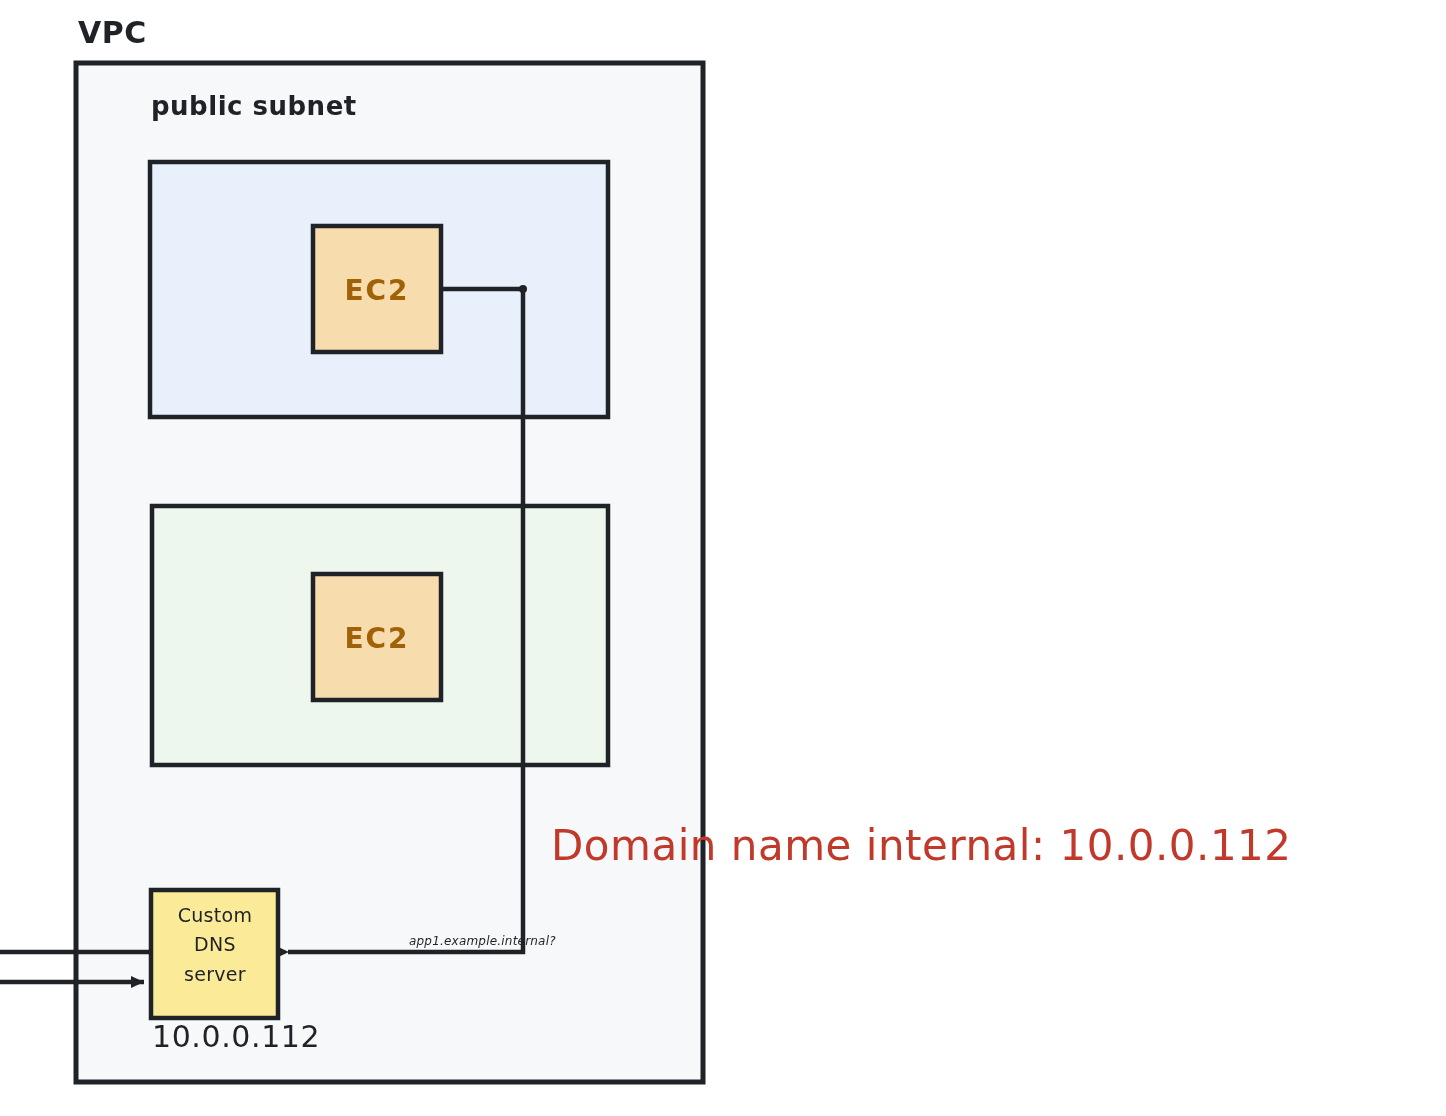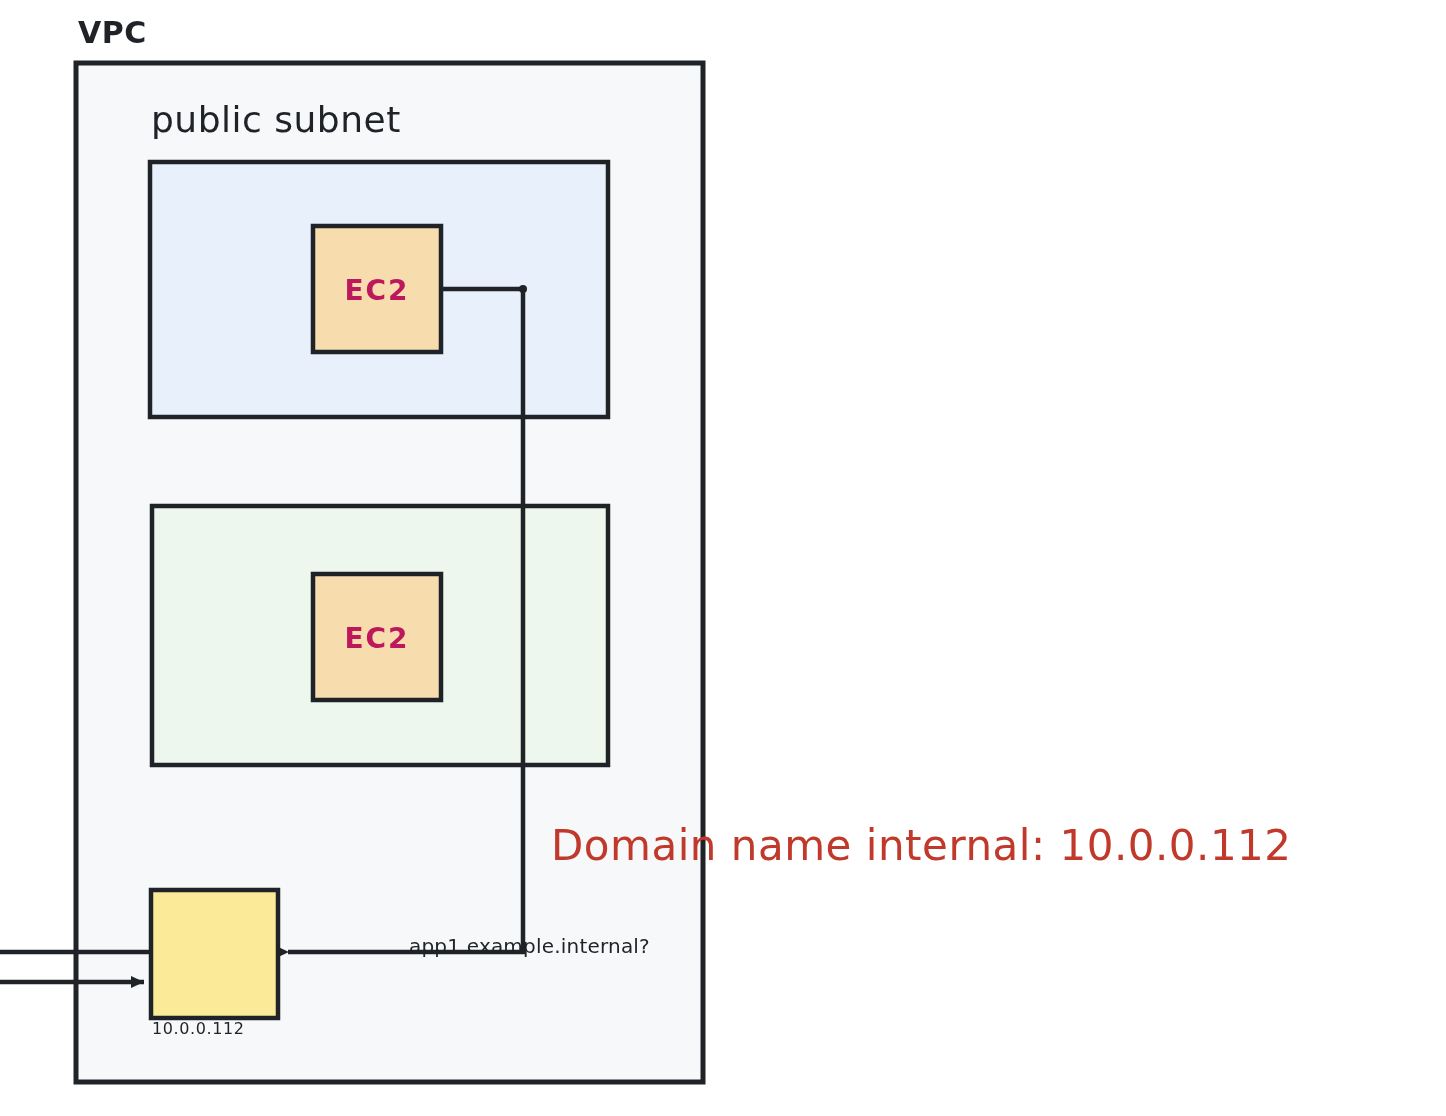--- a/index.html
+++ b/index.html
@@ -34,63 +34,64 @@
     letter-spacing: 0.5px;
   }
   .lbl-vpc {
     left: 78px;
     top: 16px;
     font-size: 30px;
     font-weight: 600;
   }
   .lbl-public {
     left: 151px;
-    top: 99px;
-    font-size: 36px;
-    font-weight: 400;
+    top: 92px;
+    font-size: 26px;
+    font-weight: 700;
   }
   .lbl-private {
     left: 151px;
     top: 453px;
     font-size: 31px;
     font-weight: 400;
   }
   .lbl-ec2 {
     position: absolute;
     width: 128px;
     text-align: center;
     font-size: 28px;
     font-weight: 600;
     letter-spacing: 2px;
-    color: #be185d;
+    color: #a16207;
   }
   .lbl-ec2-a { left: 313px; top: 274px; }
   .lbl-ec2-b { left: 313px; top: 622px; }
   .dns-text {
     position: absolute;
     left: 151px;
     top: 901px;
     width: 128px;
     text-align: center;
     font-size: 19px;
     line-height: 1.55;
     color: #1f2227;
     letter-spacing: 0.3px;
   }
   .lbl-dns-ip {
     left: 152px;
     top: 1020px;
-    font-size: 16px;
+    font-size: 30px;
     letter-spacing: 0.6px;
   }
   .lbl-query {
     left: 409px;
     top: 935px;
-    font-size: 20px;
+    font-size: 12px;
     letter-spacing: 0.2px;
+    font-style: italic;
   }
   .lbl-dhcp {
     left: 551px;
     top: 822px;
     font-size: 42px;
     color: #c0392b;
     font-weight: 500;
     letter-spacing: 0.5px;
   }
 </style>
@@ -131,20 +132,25 @@
 
   <div class="txt lbl-vpc">VPC</div>
 
   <div class="txt lbl-public">public subnet</div>
 
 
   <div class="lbl-ec2 lbl-ec2-a">EC2</div>
 
   <div class="lbl-ec2 lbl-ec2-b">EC2</div>
 
+  <div class="dns-text">
+    <div>Custom</div>
+    <div>DNS</div>
+    <div>server</div>
+  </div>
 
   <div class="txt lbl-dns-ip">10.0.0.112</div>
 
   <div class="txt lbl-query">app1.example.internal?</div>
 
   <div class="txt lbl-dhcp">Domain name internal: 10.0.0.112</div>
 
 </div>
 
 </body></html>

